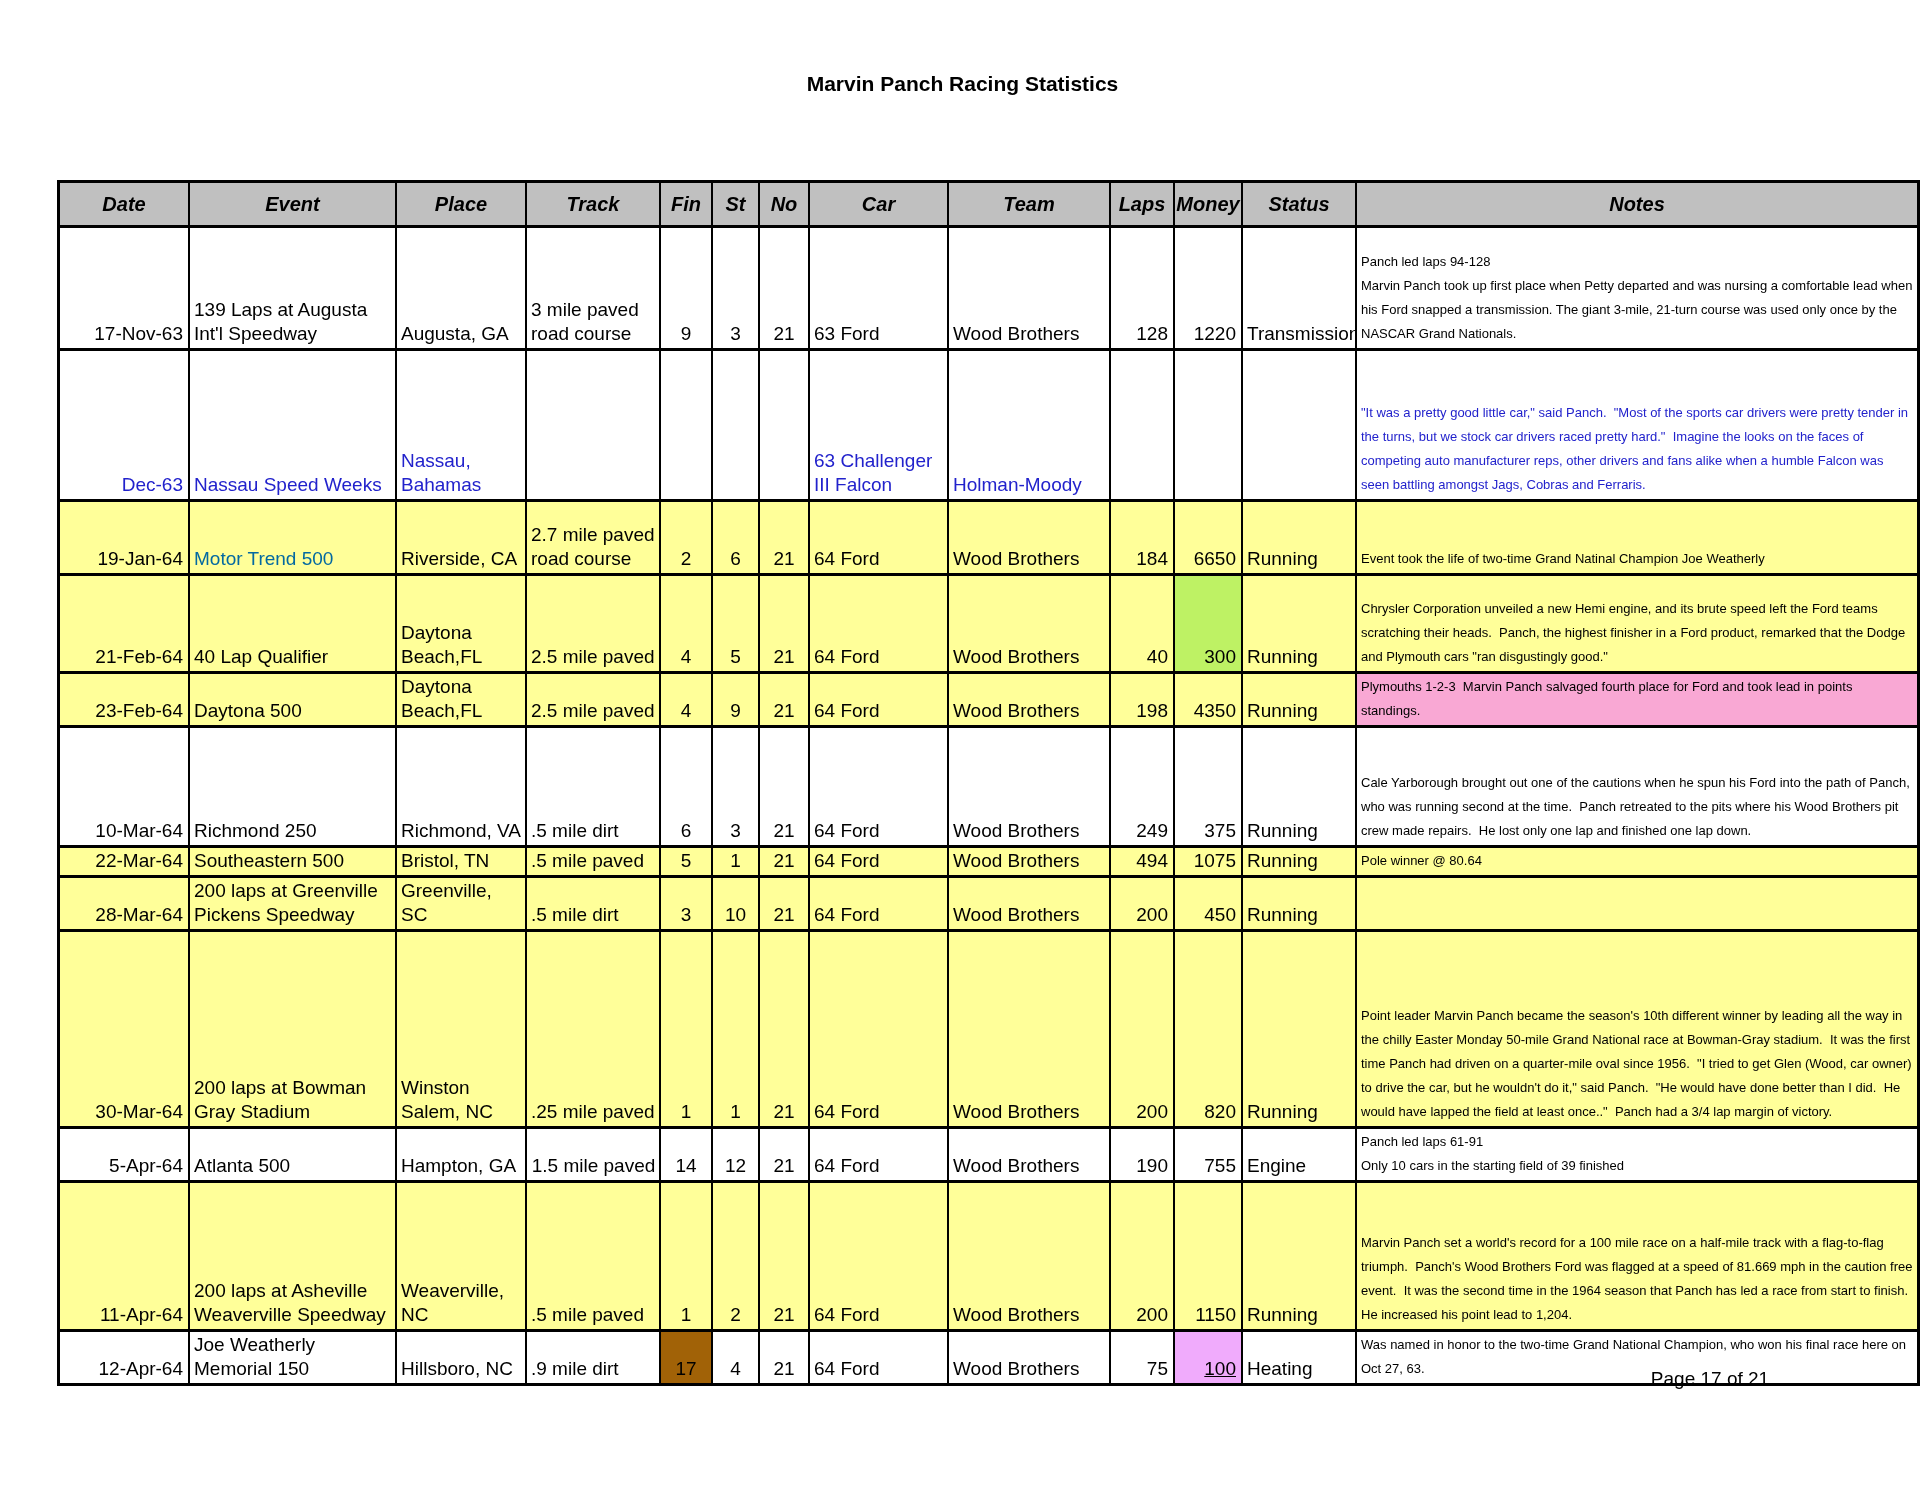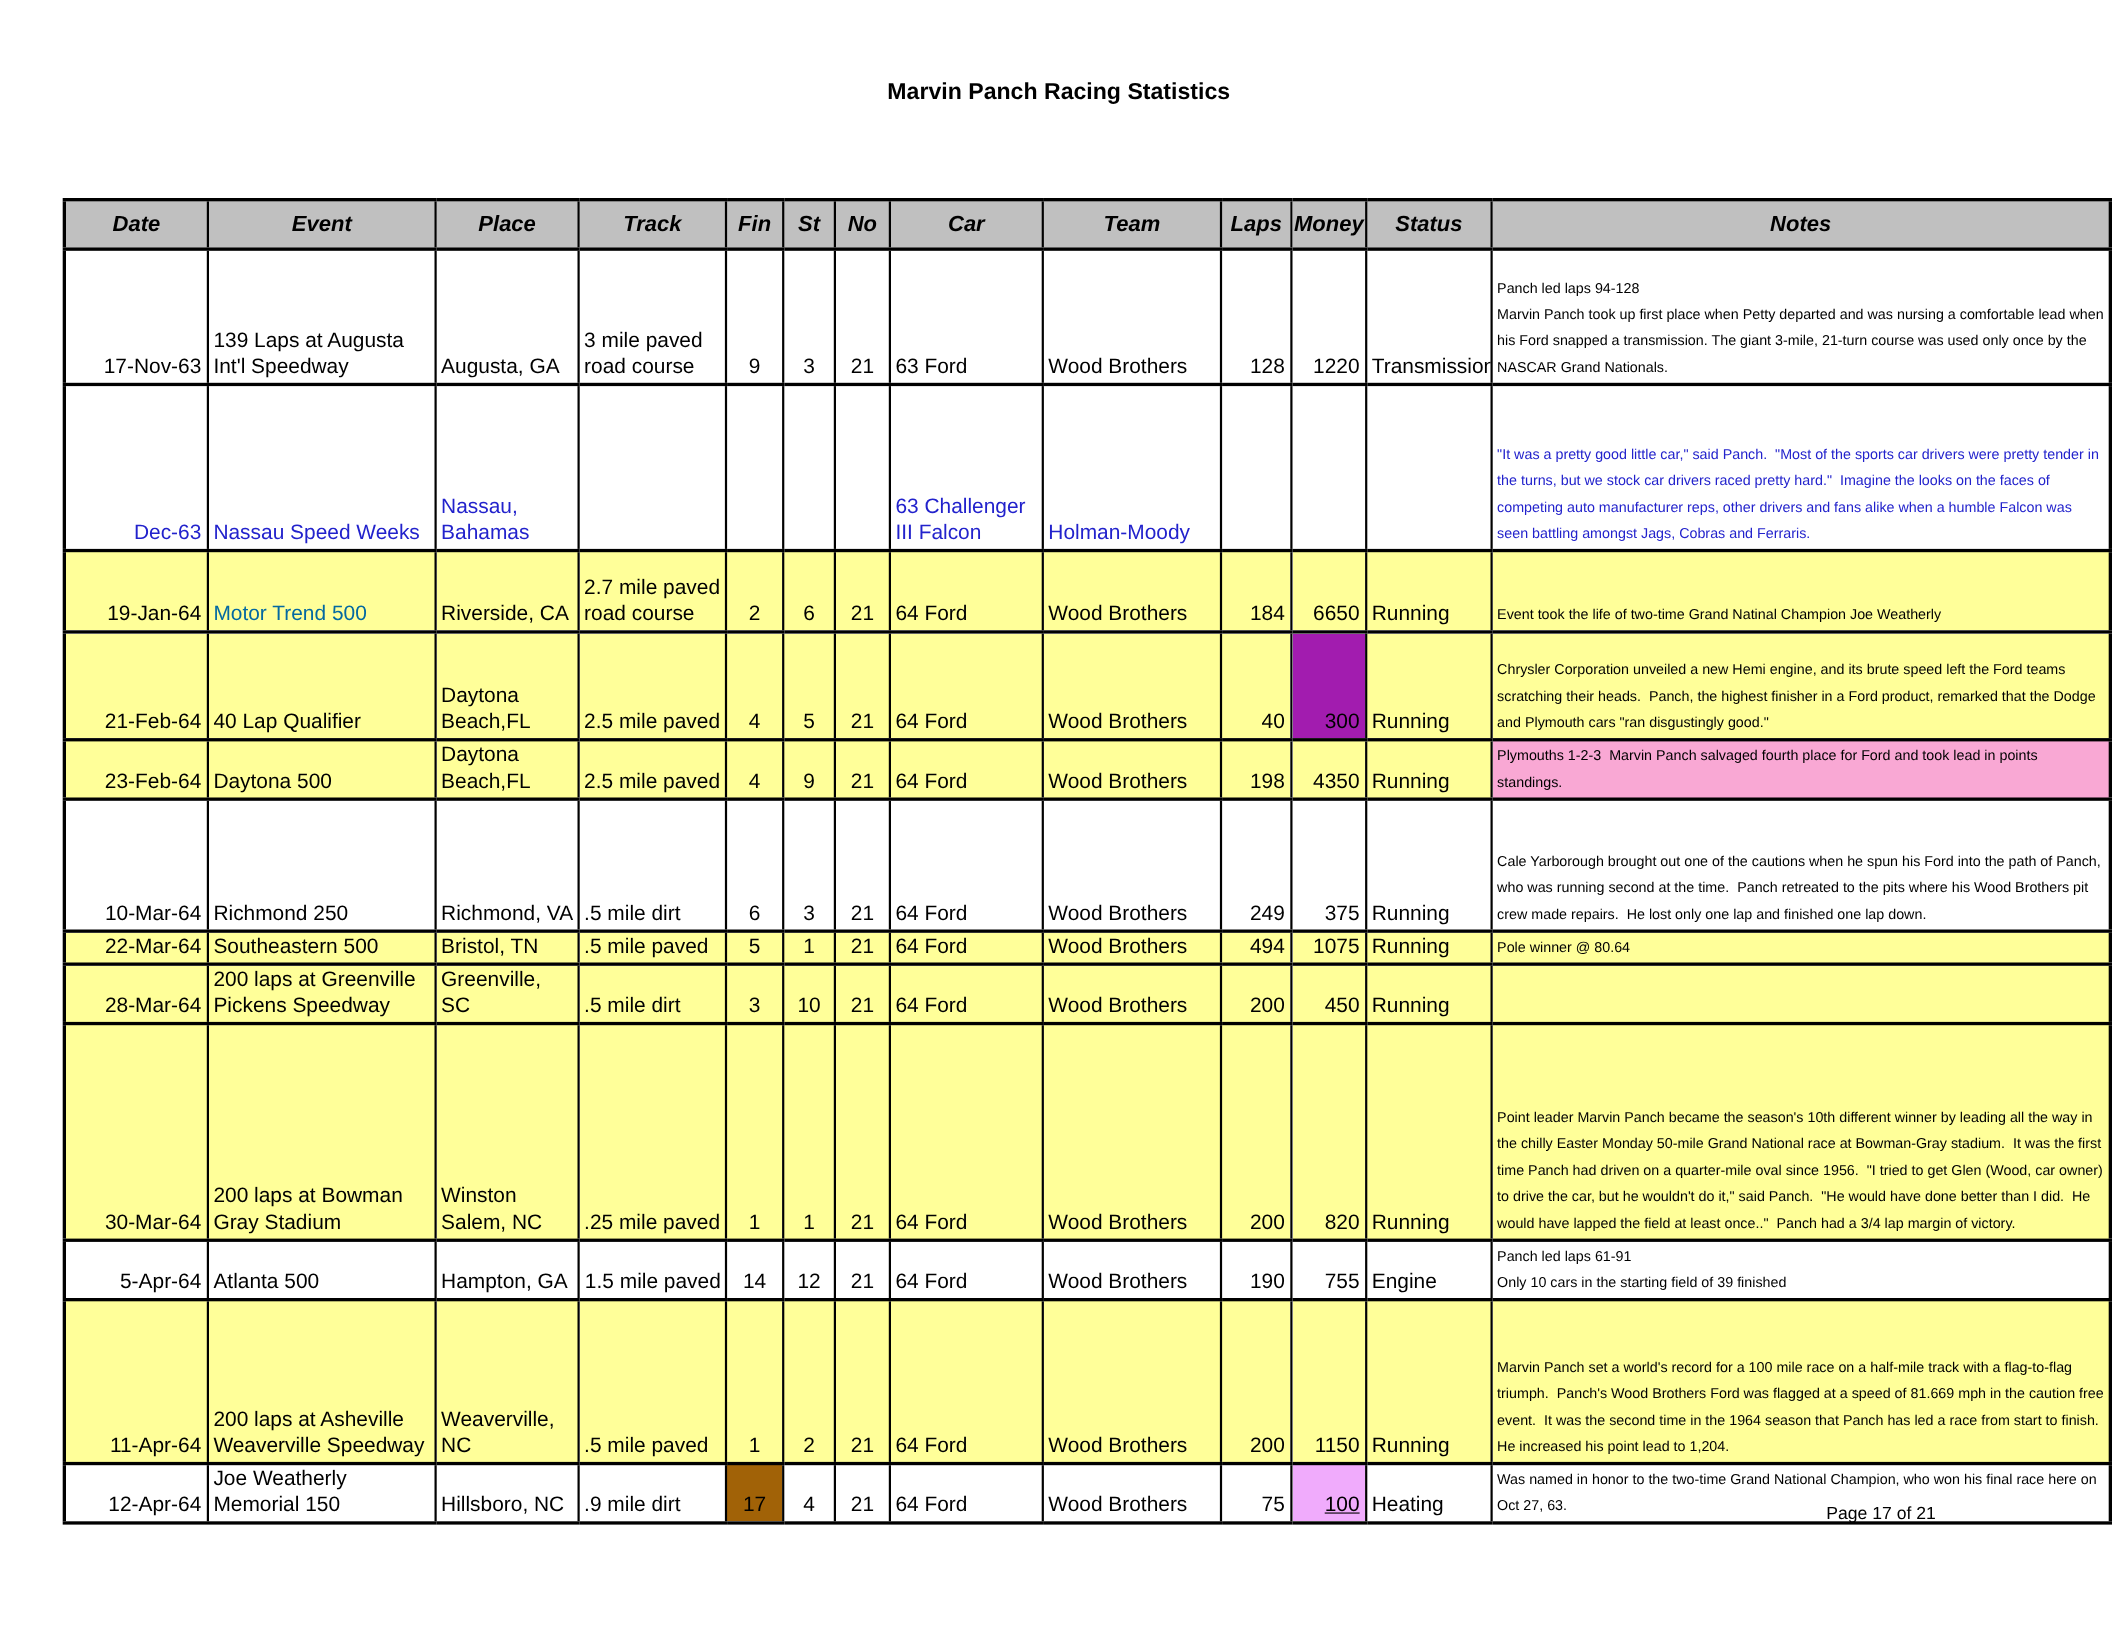--- a/index.html
+++ b/index.html
@@ -48,21 +48,21 @@
   .cw{overflow:hidden;padding:1px 3px 2px 4px;}
   td.a-right .cw{text-align:right;padding-right:5px;}
   td.a-center .cw{text-align:center;padding-left:0;padding-right:0;}
   td.c-status .cw{white-space:nowrap;}
   td.c-notes .cw{white-space:pre-wrap;font-size:13px;}
   .page-footer{
     position:absolute;
     left:1585px;top:1368px;
     width:250px;
     text-align:center;
-    font-size:16px;
+    font-size:19px;
   }
 </style>
 </head>
 <body>
 
 <div class="page-title">Marvin Panch Racing Statistics</div>
 
 <table class="stats-table">
   <thead>
     <tr>
@@ -230,21 +230,21 @@
         </td>
         <td class="c-car a-left" style="background: rgb(255, 255, 153); color: rgb(0, 0, 0);">
           <div class="cw">64 Ford</div>
         </td>
         <td class="c-team a-left" style="background: rgb(255, 255, 153); color: rgb(0, 0, 0);">
           <div class="cw">Wood Brothers</div>
         </td>
         <td class="c-laps a-right" style="background: rgb(255, 255, 153); color: rgb(0, 0, 0);">
           <div class="cw">40</div>
         </td>
-        <td class="c-money a-right" style="background: #a21caf; color: rgb(0, 0, 0);">
+        <td class="c-money a-right" style="background: #bef264; color: rgb(0, 0, 0);">
           <div class="cw">300</div>
         </td>
         <td class="c-status a-left" style="background: rgb(255, 255, 153); color: rgb(0, 0, 0);">
           <div class="cw">Running</div>
         </td>
         <td class="c-notes a-left" style="background: rgb(255, 255, 153); color: rgb(0, 0, 0);">
           <div class="cw">Chrysler Corporation unveiled a new Hemi engine, and its brute speed left the Ford teams scratching their heads.  Panch, the highest finisher in a Ford product, remarked that the Dodge and Plymouth cars "ran disgustingly good."</div>
         </td>
       </tr>
       <tr style="height: 52px;">

